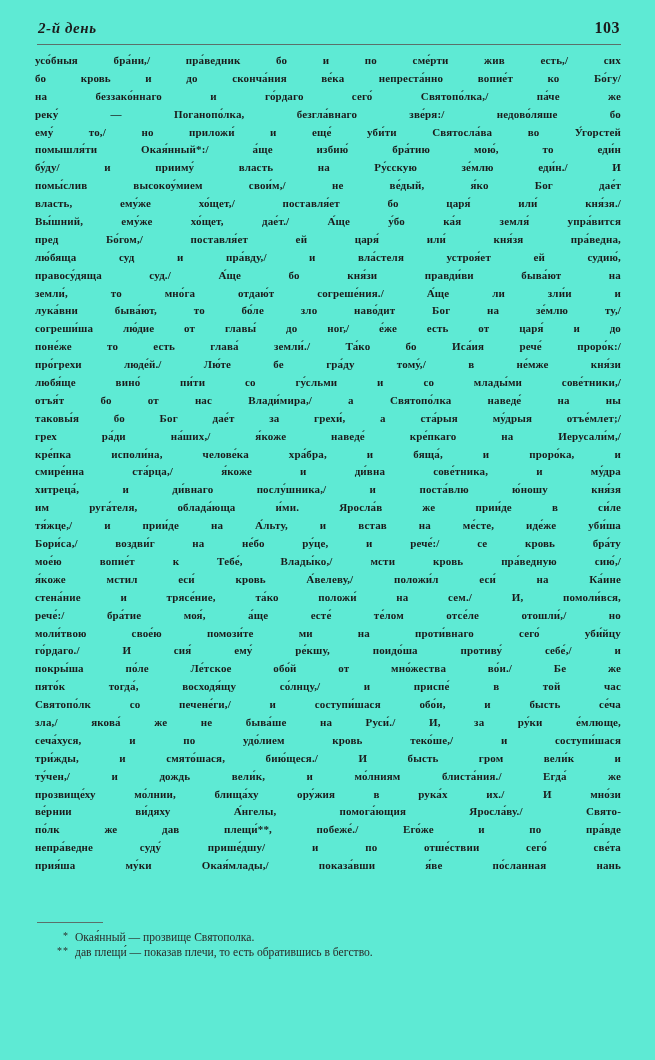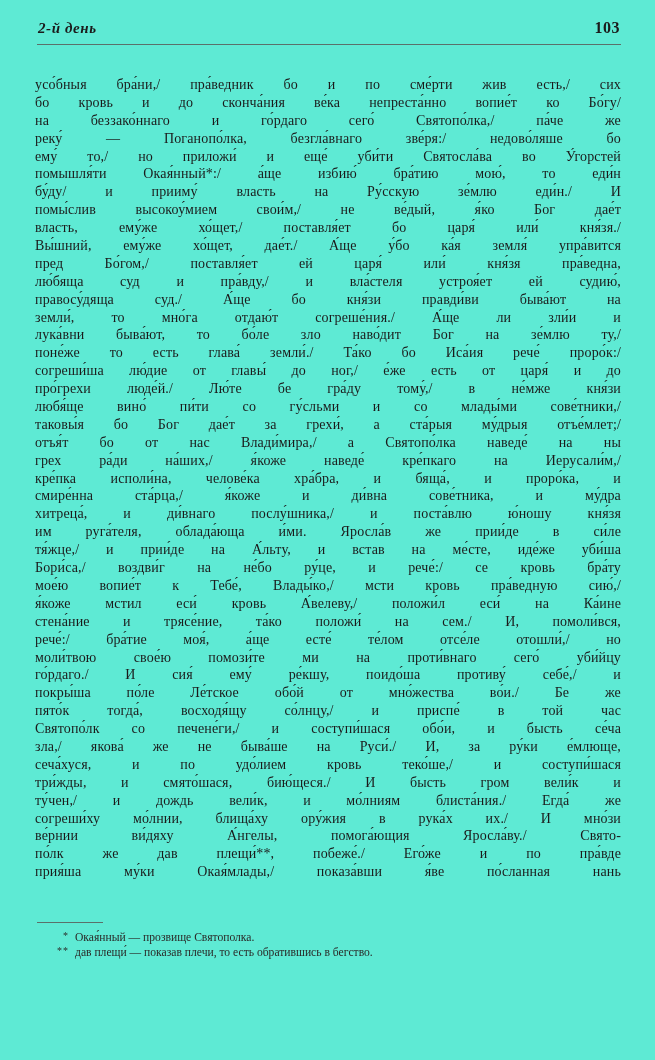--- a/index.html
+++ b/index.html
@@ -40,25 +40,25 @@
     position: absolute;
     top: 44px;
     left: 37px;
     width: 584px;
     height: 1px;
     background: #5a5a57;
     opacity: 0.85;
   }
   .body-text {
     position: absolute;
-    top: 76px;
+    top: 52px;
     left: 35px;
     width: 586px;
-    font-size: 14px;
-    font-weight: normal;
+    font-size: 11px;
+    font-weight: bold;
     line-height: 17.9px;
     letter-spacing: 0.15px;
   }
   .text-line {
     text-align: justify;
     text-align-last: justify;
     height: 17.9px;
     white-space: nowrap;
   }
   .footnote-rule {
@@ -118,49 +118,50 @@
       <div class="text-line">помышля́ти Окая́нный*:/ а́ще избию́ бра́тию мою́, то еди́н</div>
       <div class="text-line">бу́ду/ и прииму́ власть на Ру́сскую зе́млю еди́н./ И</div>
       <div class="text-line">помы́слив высокоу́мием свои́м,/ не ве́дый, я́ко Бог дае́т</div>
       <div class="text-line">власть, ему́же хо́щет,/ поставля́ет бо царя́ или́ кня́зя./</div>
       <div class="text-line">Вы́шний, ему́же хо́щет, дае́т./ А́ще у́бо ка́я земля́ упра́вится</div>
       <div class="text-line">пред Бо́гом,/ поставля́ет ей царя́ или́ кня́зя пра́ведна,</div>
       <div class="text-line">лю́бяща суд и пра́вду,/ и вла́стеля устроя́ет ей судию́,</div>
       <div class="text-line">правосу́дяща суд./ А́ще бо кня́зи правди́ви быва́ют на</div>
       <div class="text-line">земли́, то мно́га отдаю́т согреше́ния./ А́ще ли зли́и и</div>
       <div class="text-line">лука́вни быва́ют, то бо́ле зло наво́дит Бог на зе́млю ту,/</div>
+      <div class="text-line">согреши́ша лю́дие от главы́ до ног,/ е́же есть от царя́ и до</div>
       <div class="text-line">поне́же то есть глава́ земли́./ Та́ко бо Иса́ия рече́ проро́к:/</div>
-      <div class="text-line">согреши́ша лю́дие от главы́ до ног,/ е́же есть от царя́ и до</div>
       <div class="text-line">про́грехи люде́й./ Лю́те бе гра́ду тому́,/ в не́мже кня́зи</div>
       <div class="text-line">любя́ще вино́ пи́ти со гу́сльми и со млады́ми сове́тники,/</div>
+      <div class="text-line">отъя́т бо от нас Влади́мира,/ а Святопо́лка наведе́ на ны</div>
       <div class="text-line">таковы́я бо Бог дае́т за грехи́, а ста́рыя му́дрыя отъе́млет;/</div>
-      <div class="text-line">отъя́т бо от нас Влади́мира,/ а Святопо́лка наведе́ на ны</div>
       <div class="text-line">грех ра́ди на́ших,/ я́коже наведе́ кре́пкаго на Иерусали́м,/</div>
       <div class="text-line">кре́пка исполи́на, челове́ка хра́бра, и бяща́, и проро́ка, и</div>
       <div class="text-line">смире́нна ста́рца,/ я́коже и ди́вна сове́тника, и му́дра</div>
       <div class="text-line">хитреца́, и ди́внаго послу́шника,/ и поста́влю ю́ношу кня́зя</div>
       <div class="text-line">им руга́теля, облада́юща и́ми. Яросла́в же прии́де в си́ле</div>
       <div class="text-line">тя́жце,/ и прии́де на А́льту, и встав на ме́сте, иде́же уби́ша</div>
       <div class="text-line">Бори́са,/ воздви́г на не́бо ру́це, и рече́:/ се кровь бра́ту</div>
       <div class="text-line">мое́ю вопие́т к Тебе́, Влады́ко,/ мсти кровь пра́ведную сию́,/</div>
       <div class="text-line">я́коже мстил еси́ кровь А́велеву,/ положи́л еси́ на Ка́ине</div>
       <div class="text-line">стена́ние и трясе́ние, та́ко положи́ на сем./ И, помоли́вся,</div>
       <div class="text-line">рече́:/ бра́тие моя́, а́ще есте́ те́лом отсе́ле отошли́,/ но</div>
       <div class="text-line">моли́твою свое́ю помози́те ми на проти́внаго сего́ уби́йцу</div>
       <div class="text-line">го́рдаго./ И сия́ ему́ ре́кшу, поидо́ша противу́ себе́,/ и</div>
       <div class="text-line">покры́ша по́ле Ле́тское обо́й от мно́жества во́и./ Бе же</div>
       <div class="text-line">пято́к тогда́, восходя́щу со́лнцу,/ и приспе́ в той час</div>
       <div class="text-line">Святопо́лк со печене́ги,/ и соступи́шася обо́и, и бысть се́ча</div>
       <div class="text-line">зла,/ якова́ же не быва́ше на Руси́./ И, за ру́ки е́млюще,</div>
       <div class="text-line">сеча́хуся, и по удо́лием кровь теко́ше,/ и соступи́шася</div>
       <div class="text-line">три́жды, и смято́шася, бию́щеся./ И бысть гром вели́к и</div>
       <div class="text-line">ту́чен,/ и дождь вели́к, и мо́лниям блиста́ния./ Егда́ же</div>
-      <div class="text-line">согреши́ху мо́лнии, блища́ху ору́жия в рука́х их./ И мно́зи</div>
+      <div class="text-line">прозвище́ху мо́лнии, блища́ху ору́жия в рука́х их./ И мно́зи</div>
       <div class="text-line">ве́рнии ви́дяху А́нгелы, помога́ющия Яросла́ву./ Свято-</div>
       <div class="text-line">по́лк же дав плещи́**, побеже́./ Его́же и по пра́вде</div>
+      <div class="text-line">непра́ведне суду́ прише́дшу/ и по отше́ствии сего́ све́та</div>
       <div class="text-line">прия́ша му́ки Окая́млады,/ показа́вши я́ве по́сланная нань</div>
   </div>
 
   <div class="footnote-rule"></div>
 
   <div class="footnotes">
     <div class="footnote">
       <span class="fn-marker">*</span><span class="fn-term">Окая́нный</span><span class="fn-definition"> — прозвище Святополка.</span>
     </div>
     <div class="footnote">

